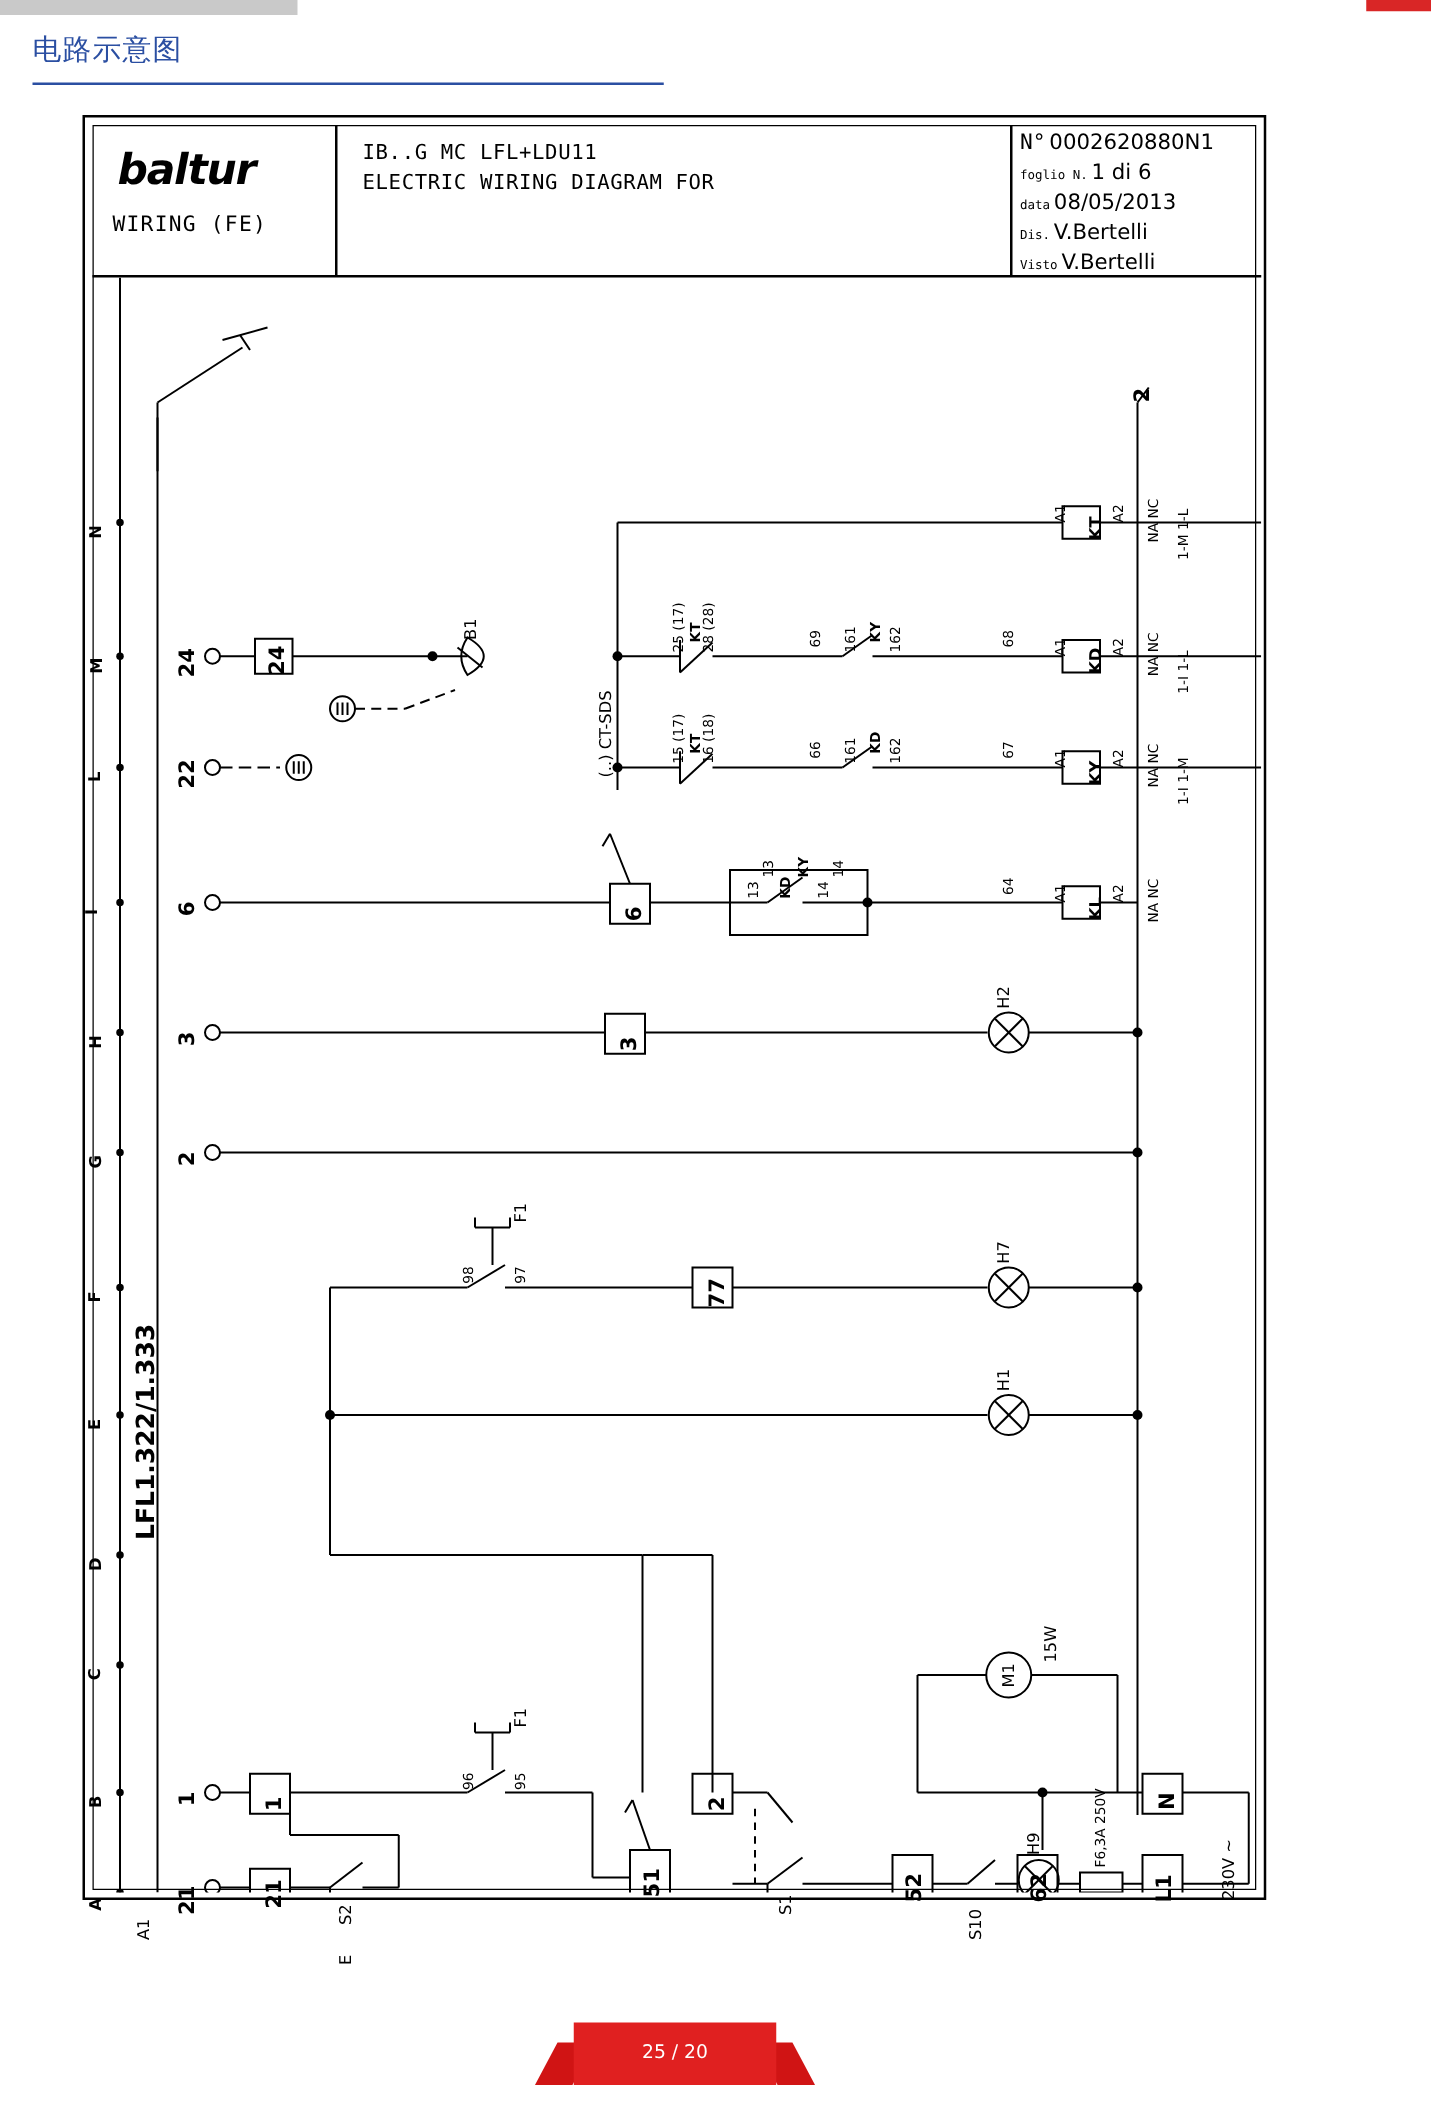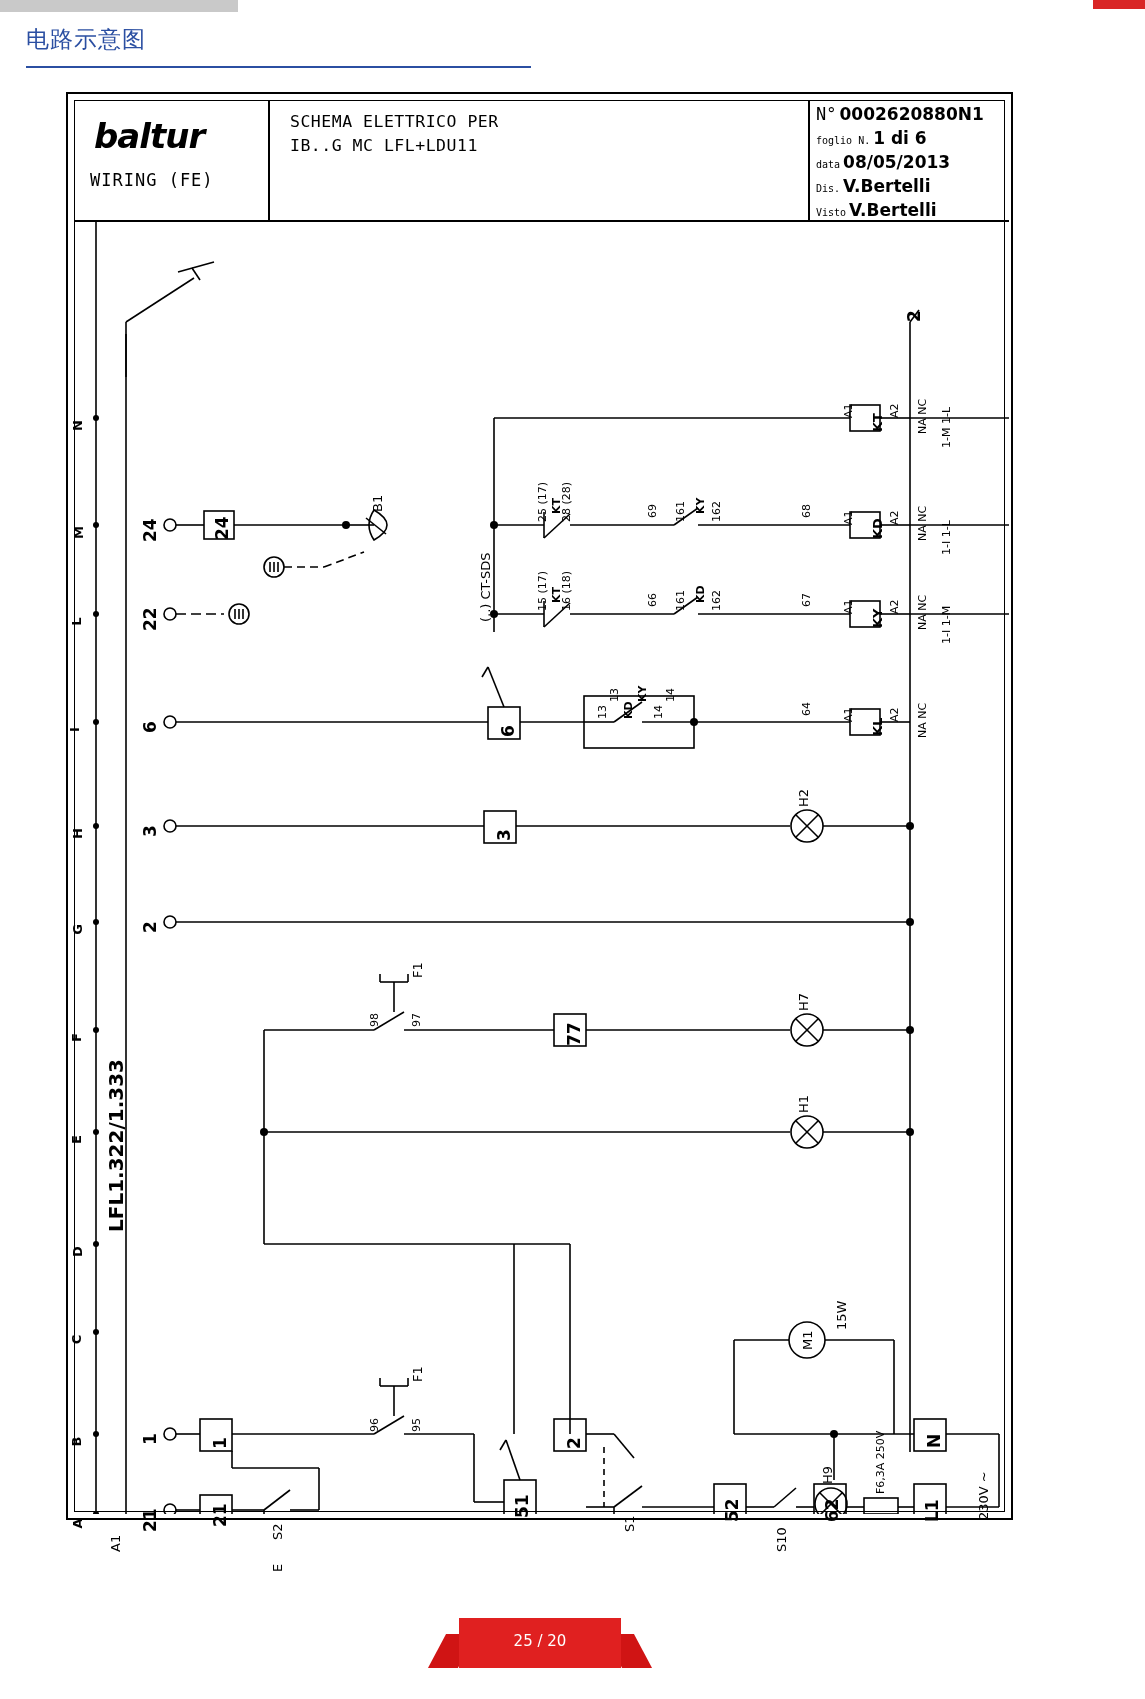--- a/index.html
+++ b/index.html
@@ -59,21 +59,21 @@
     position:absolute;left:196px;top:0;width:540px;height:120px;
     border-right:2px solid #000;box-sizing:border-box;padding:10px 0 0 20px;
   }
   .tb-desc div{font-size:16.5px;line-height:24px;letter-spacing:.5px;}
   .tb-ref{
     position:absolute;left:736px;top:0;width:199px;height:120px;box-sizing:border-box;
     padding:4px 0 0 6px;
   }
   .tb-ref .r{display:flex;align-items:baseline;height:24px;}
   .tb-ref .lbl{font-size:10px;}
-  .tb-ref .val{font-family:"DejaVu Sans", sans-serif;font-weight:bold;font-size:17px;margin-left:3px;}
+  .tb-ref .val{font-family:"DejaVu Sans", sans-serif;font-weight:normal;font-size:17px;margin-left:3px;}
   .tb-ref .big{font-size:17px;font-family:"DejaVu Sans Mono",monospace;}
 
   
   .canvas{position:absolute;left:6px;top:128px;width:935px;height:1292px;}
   svg{position:absolute;left:0;top:0;}
 
   
   .lab{position:absolute;font-family:"DejaVu Sans", sans-serif;font-size:13px;color:#000;white-space:nowrap;}
   .bold{font-weight:bold;}
   .big17{font-size:17px;font-weight:bold;}
@@ -104,22 +104,22 @@
   <div class="frame">
 
     <div class="titleblock">
 
       <div class="tb-logo">
         <div class="logo-word">baltur</div>
         <div class="logo-city">WIRING (FE)</div>
       </div>
 
       <div class="tb-desc">
-        <div>SCHEMA ELETTRICO PER</div>
         <div>IB..G MC LFL+LDU11</div>
+        <div>ELECTRIC WIRING DIAGRAM FOR</div>
       </div>
 
       <div class="tb-ref">
         <div class="r">
           <span class="big">N°</span>
           <span class="val">0002620880N1</span>
         </div>
         <div class="r">
           <span class="lbl">foglio N.</span>
           <span class="val">1 di 6</span>

